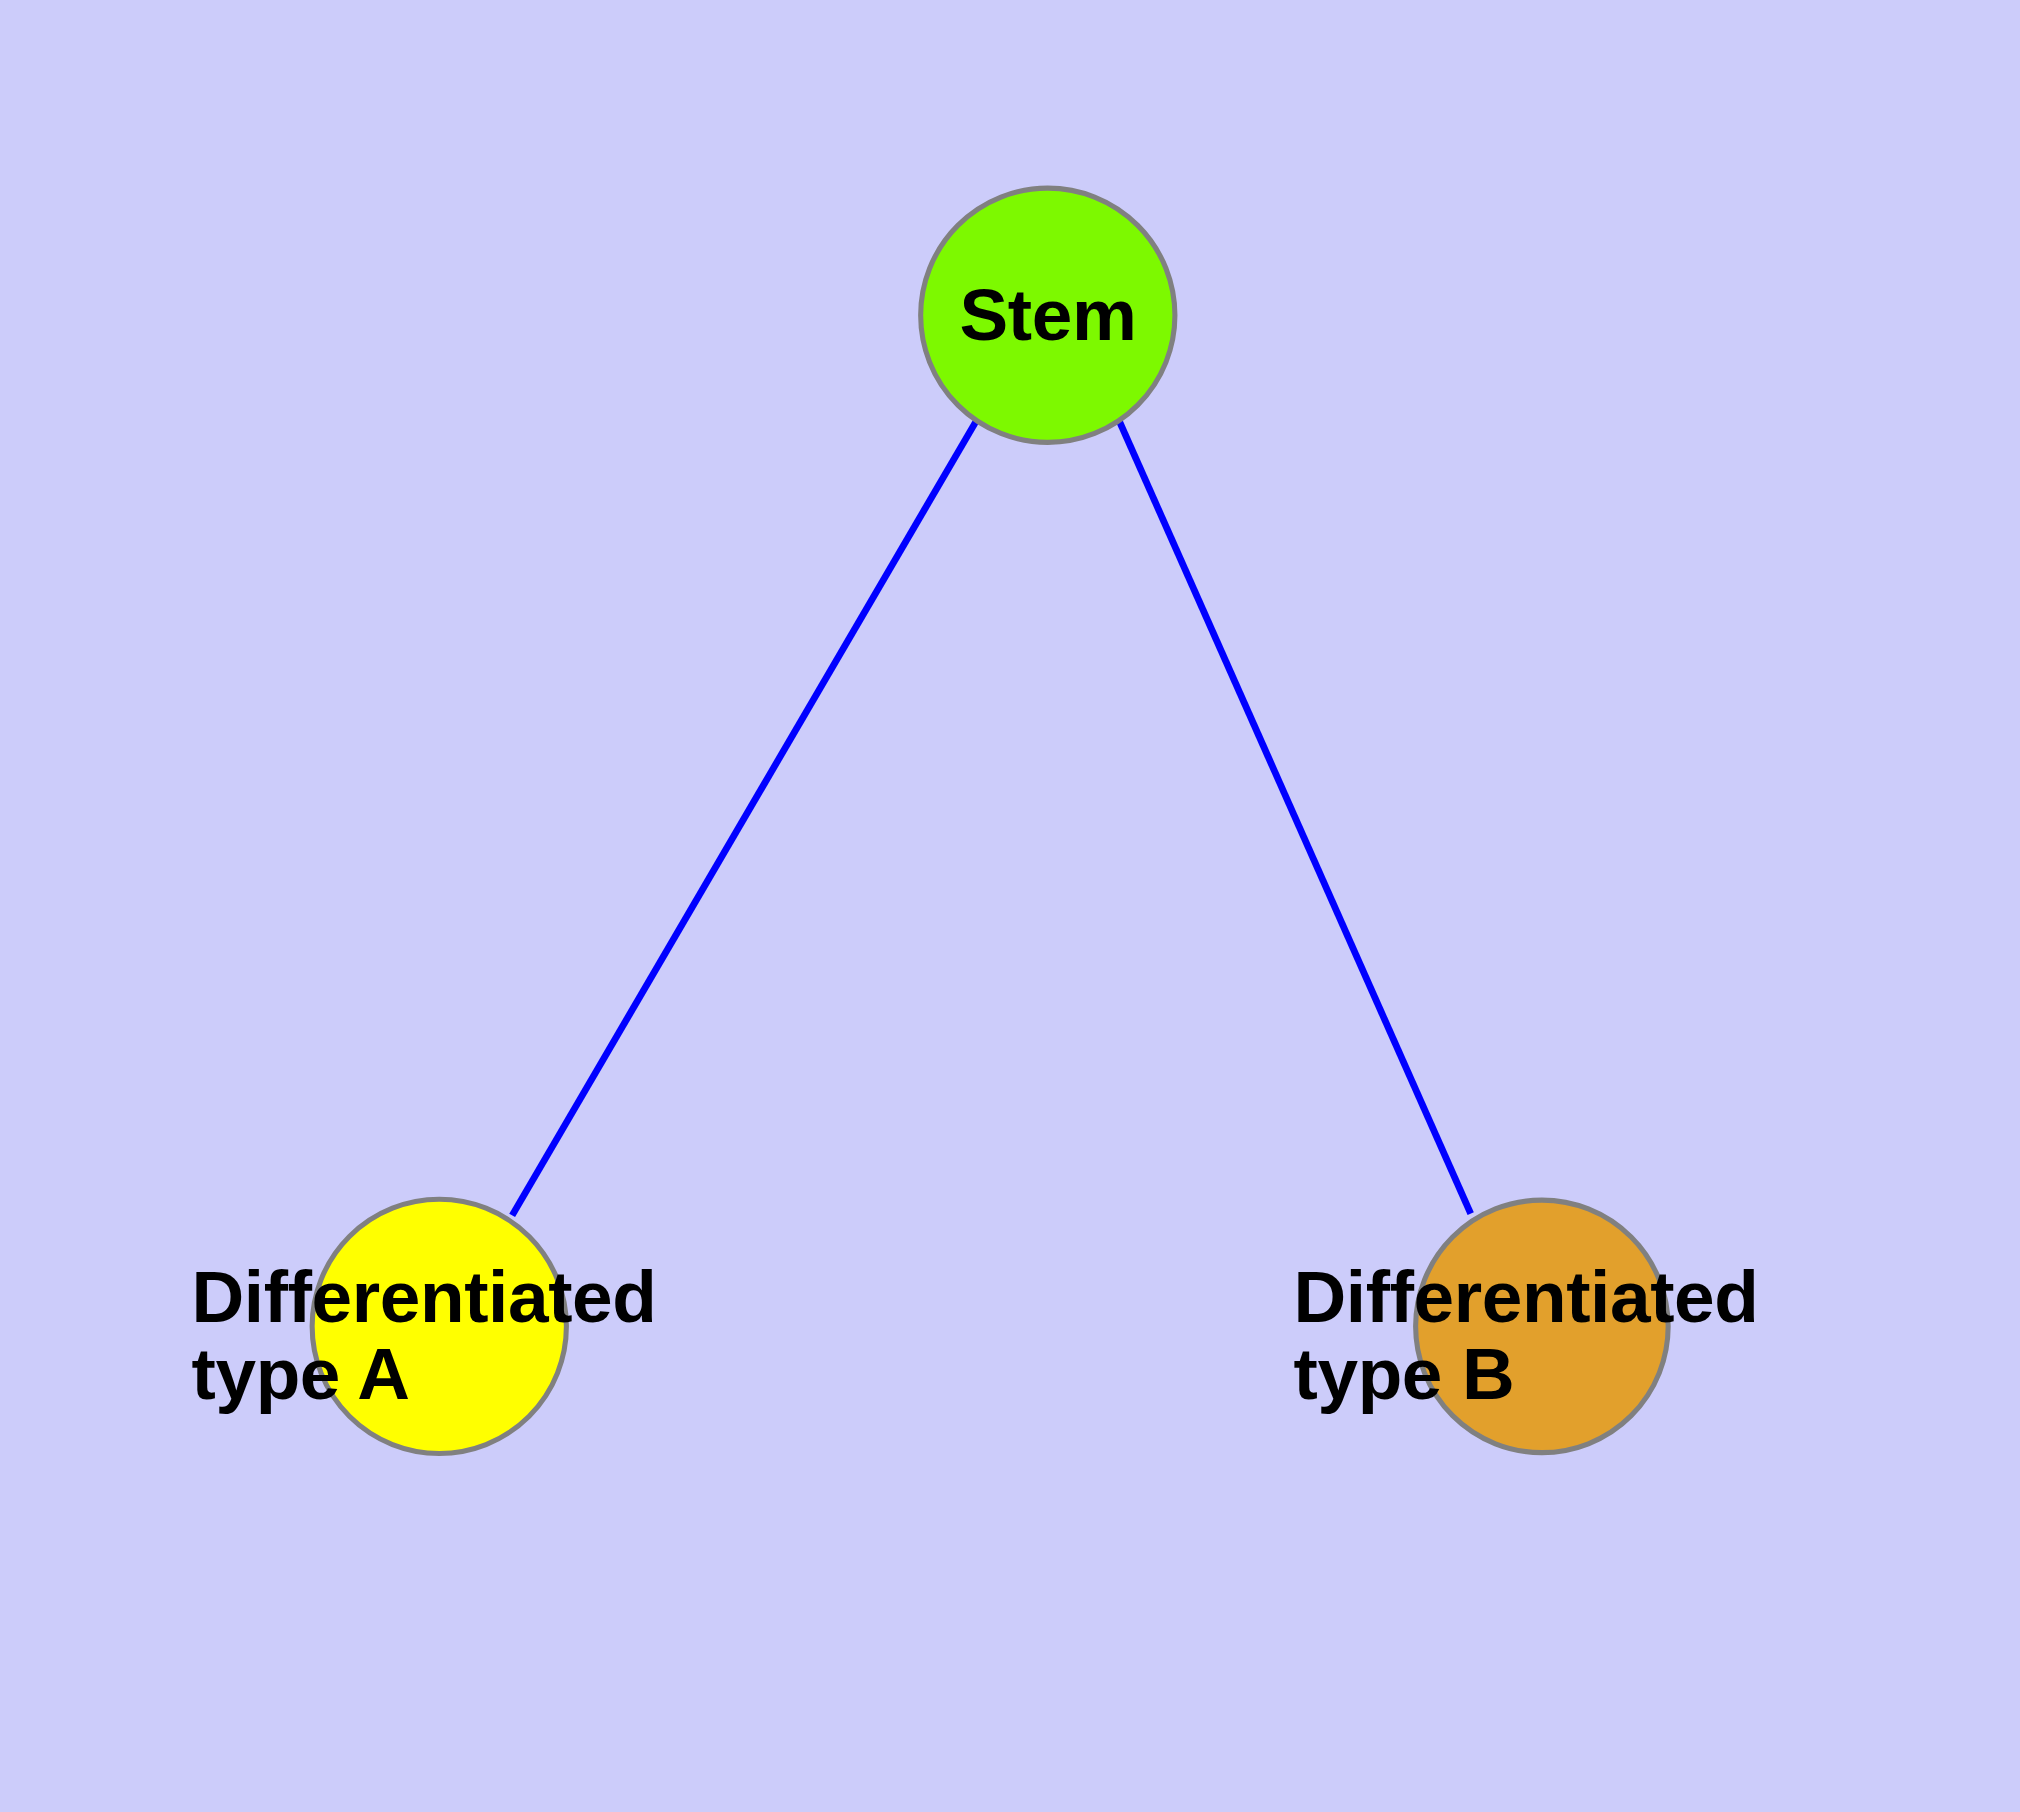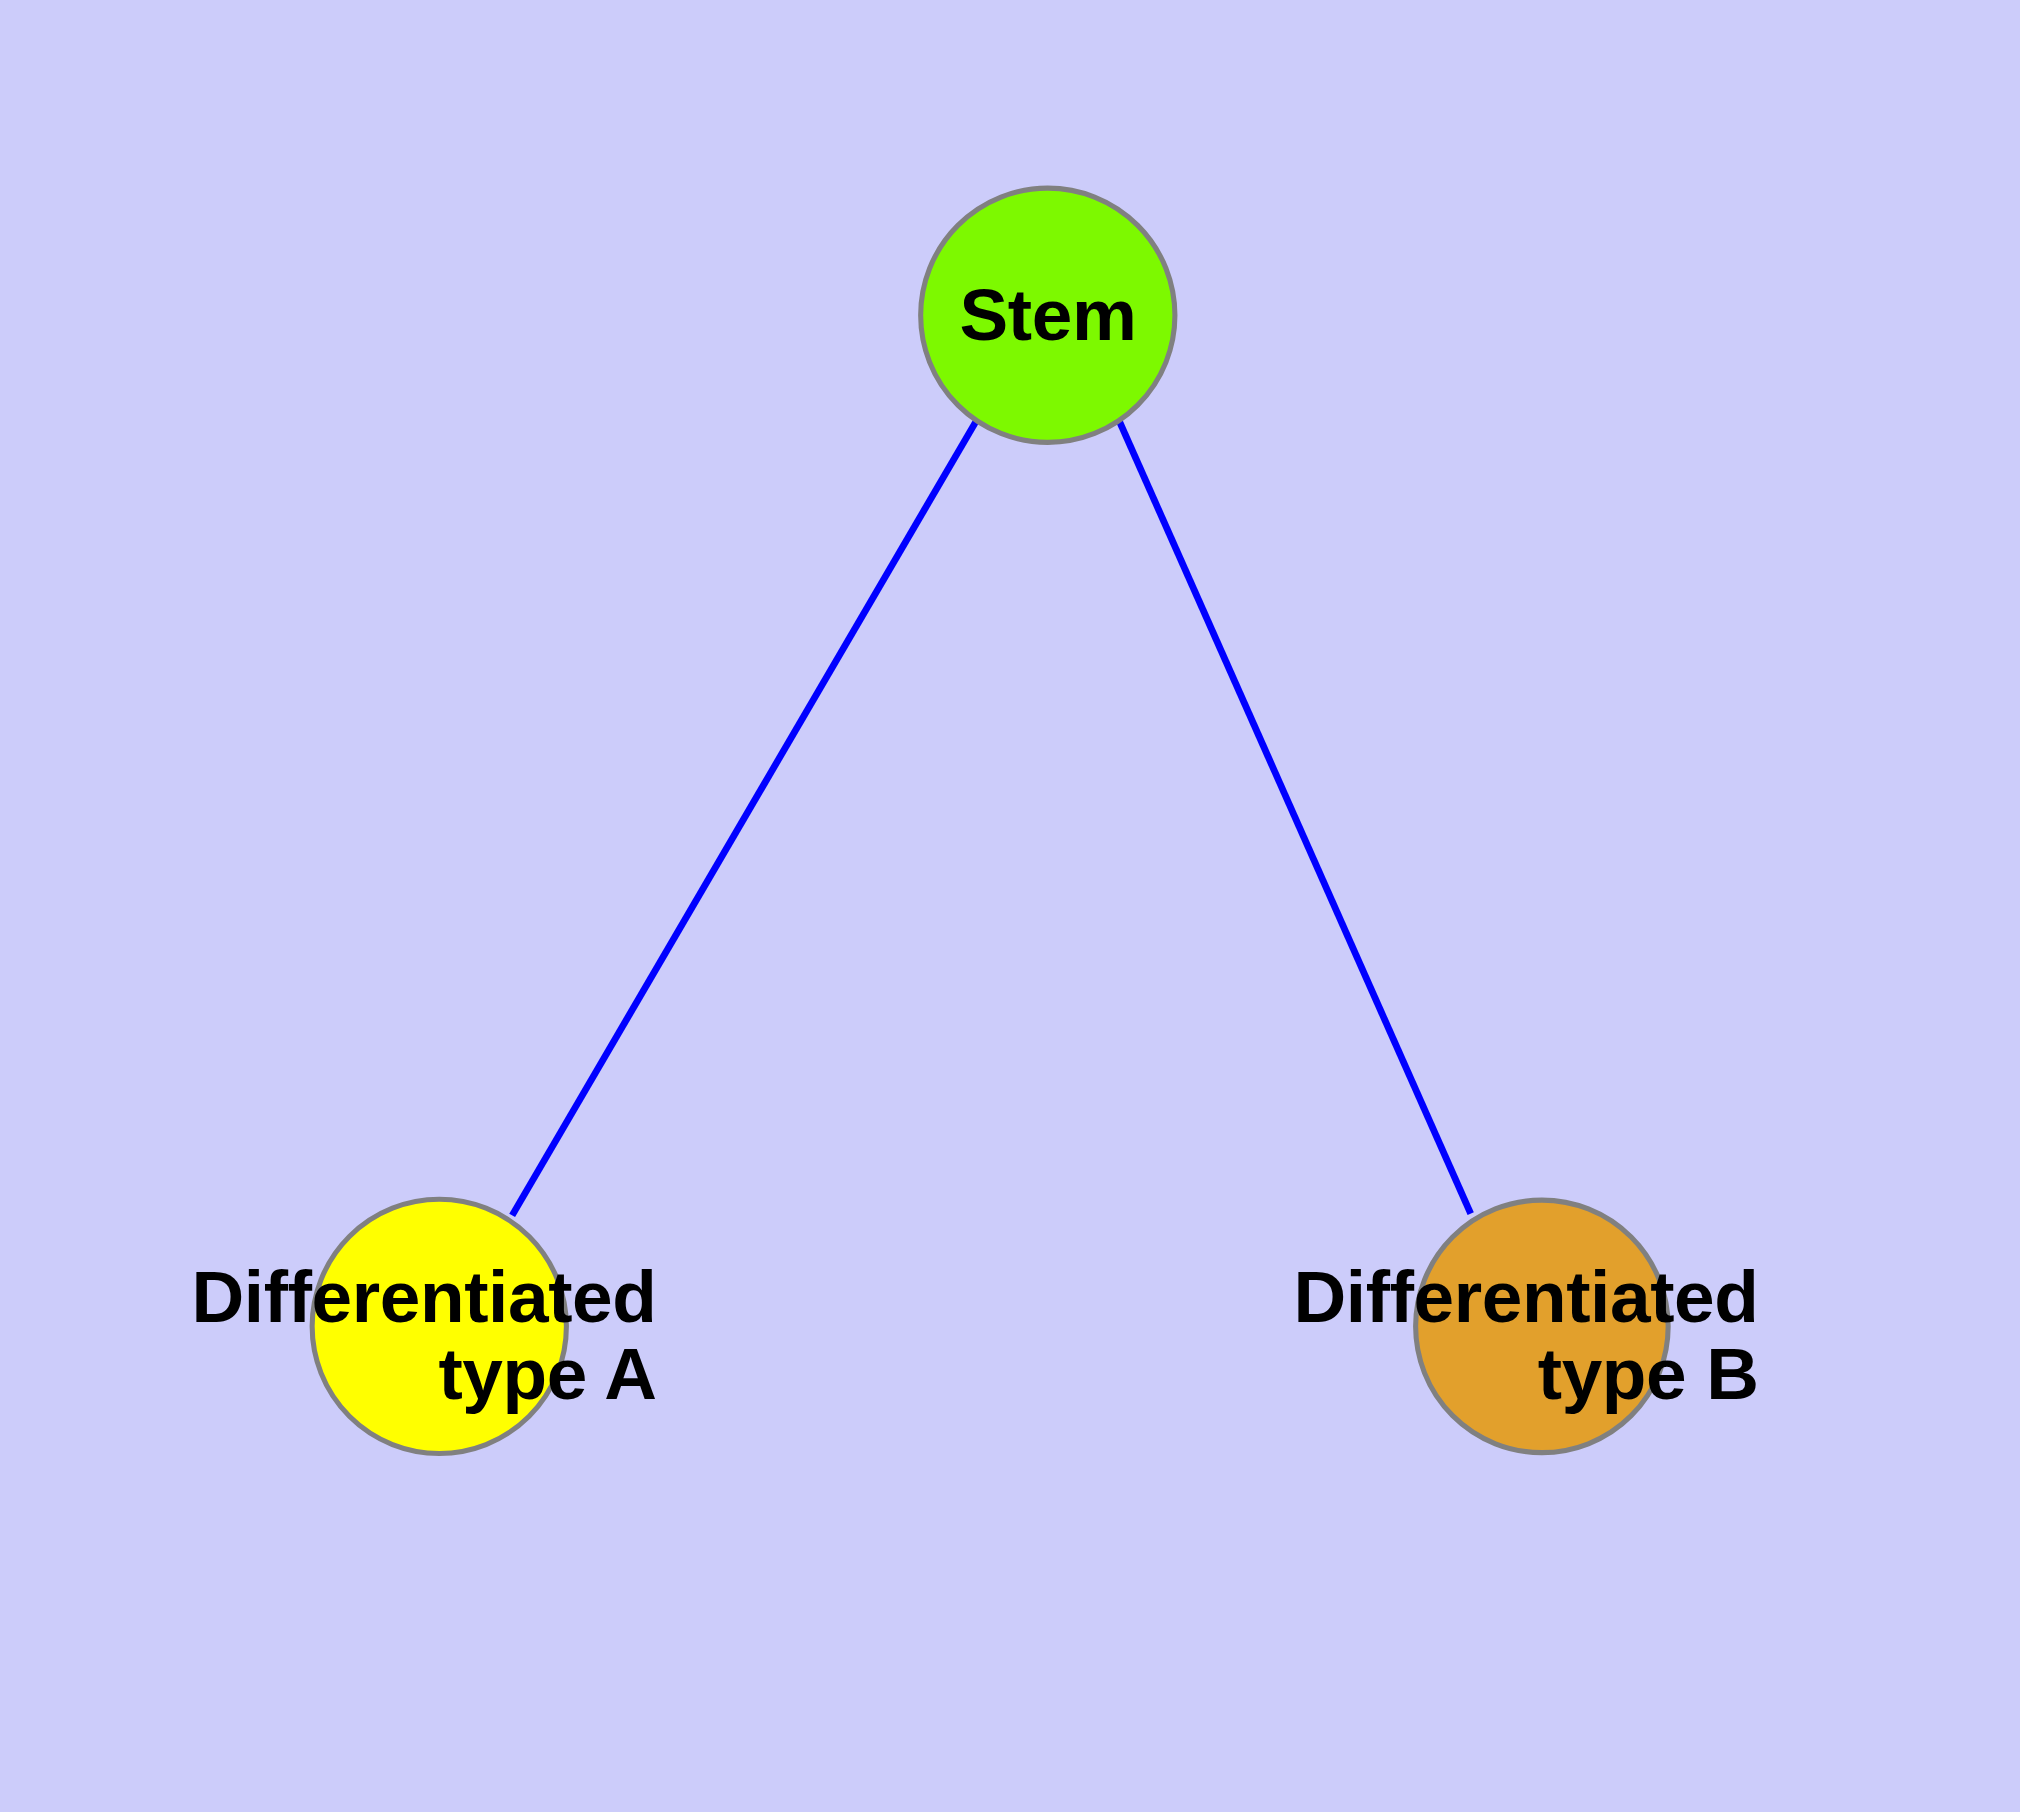--- a/index.html
+++ b/index.html
@@ -31,21 +31,21 @@
     stroke: #0000ff;
     stroke-width: 8;
     stroke-linecap: butt;
   }
   .node-label {
     position: absolute;
     color: #000000;
     font-weight: bold;
     font-size: 73px;
     line-height: 1.06;
-    text-align: right;
+    text-align: left;
     white-space: pre;
     transform: translate(-50%, -50%);
     pointer-events: none;
     letter-spacing: -0.4px;
   }
   .node-label.single {
     font-size: 73px;
   }
 </style>
 </head>

